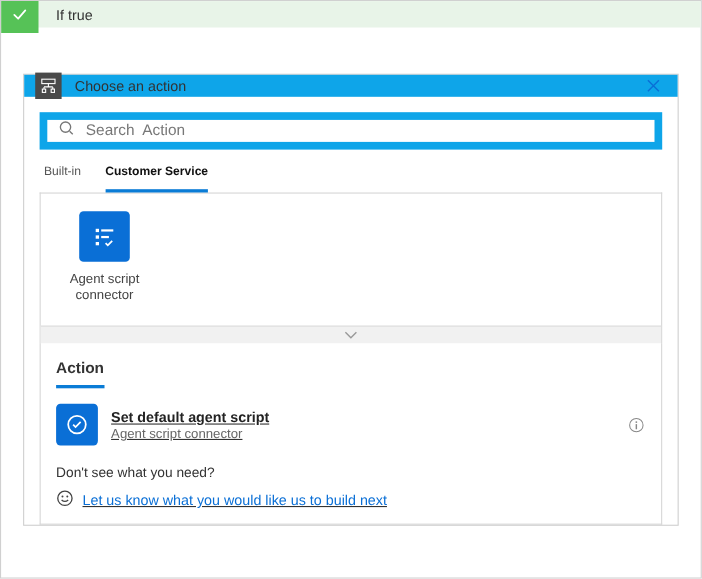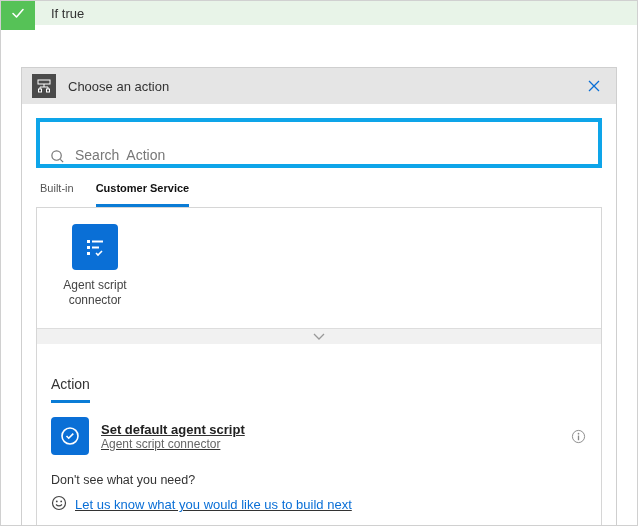--- a/index.html
+++ b/index.html
@@ -34,22 +34,22 @@
     color: #333;
   }
   .panel {
     margin: 42px 20px 0 20px;
     border: 1px solid #cfcfcf;
     background: #fff;
   }
   .panel-header {
     display: flex;
     align-items: center;
-    background: #e5e5e5;
-    height: 36px;
+    background: #0ea5e9;
+    height: 20px;
     padding: 0 10px;
   }
   .panel-icon {
     width: 24px;
     height: 24px;
     background: #4a4a4a;
     display: flex;
     align-items: center;
     justify-content: center;
     margin-right: 12px;
@@ -64,24 +64,24 @@
     height: 24px;
     display: flex;
     align-items: center;
     justify-content: center;
     cursor: pointer;
   }
   .panel-body {
     padding: 14px 14px 0 14px;
   }
   .search-wrap {
-    border: 4px solid #0ea5e9;
-    height: 50px;
-    display: flex;
-    align-items: flex-end;
+    border: 7px solid #0ea5e9;
+    height: 34px;
+    display: flex;
+    align-items: flex-start;
     padding: 0 10px;
   }
   .search-wrap input {
     border: none;
     outline: none;
     font-size: 14px;
     flex: 1;
     background: transparent;
     color: #333;
   }
@@ -140,25 +140,24 @@
     align-items: center;
     justify-content: center;
   }
   .actions-panel {
     border: 1px solid #d6d6d6;
     border-top: none;
     padding: 14px 14px 12px 14px;
   }
   .section-title {
     font-size: 14px;
-    font-weight: 400;
+    font-weight: 700;
     padding-bottom: 8px;
     display: inline-block;
     border-bottom: 3px solid #0a7cd6;
-    margin-top: 18px;
   }
   .action-row {
     display: flex;
     align-items: center;
     padding: 14px 0 10px 0;
     cursor: pointer;
     text-decoration: underline;
   }
   .action-tile {
     width: 38px;

